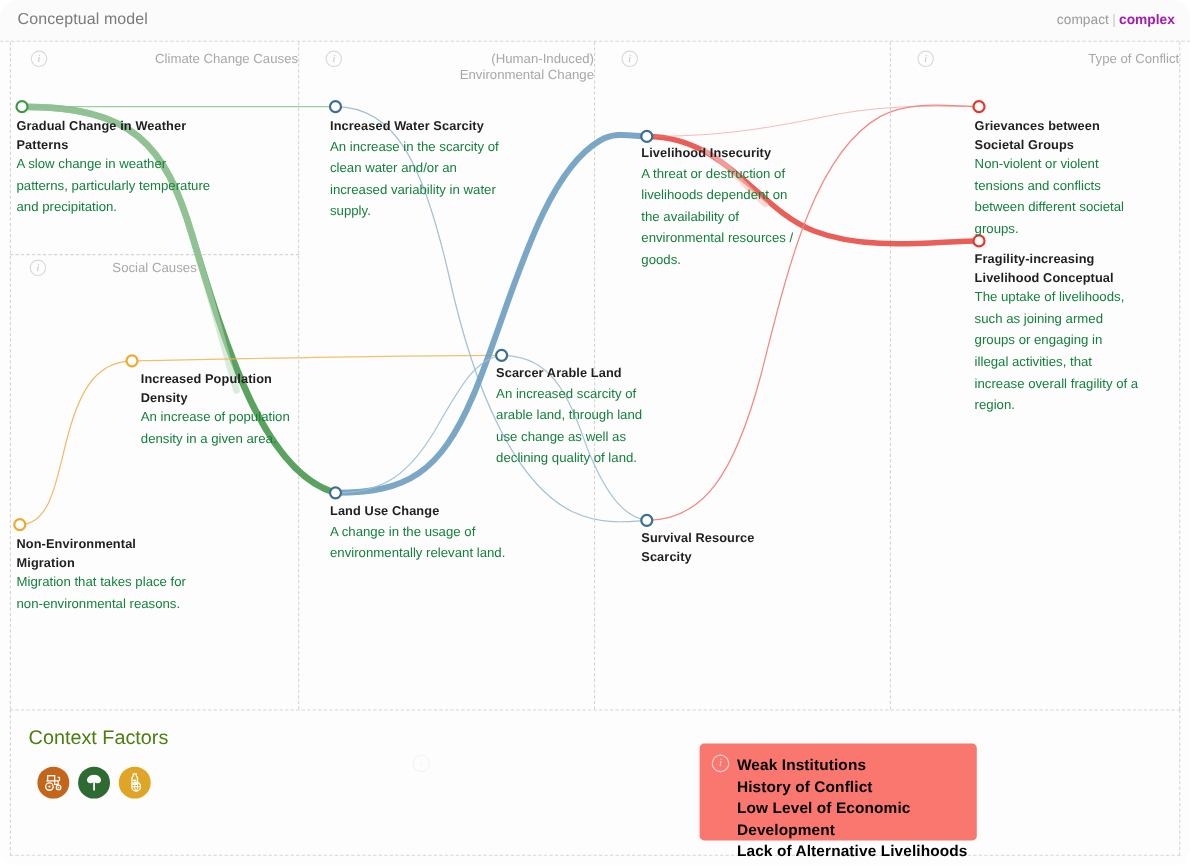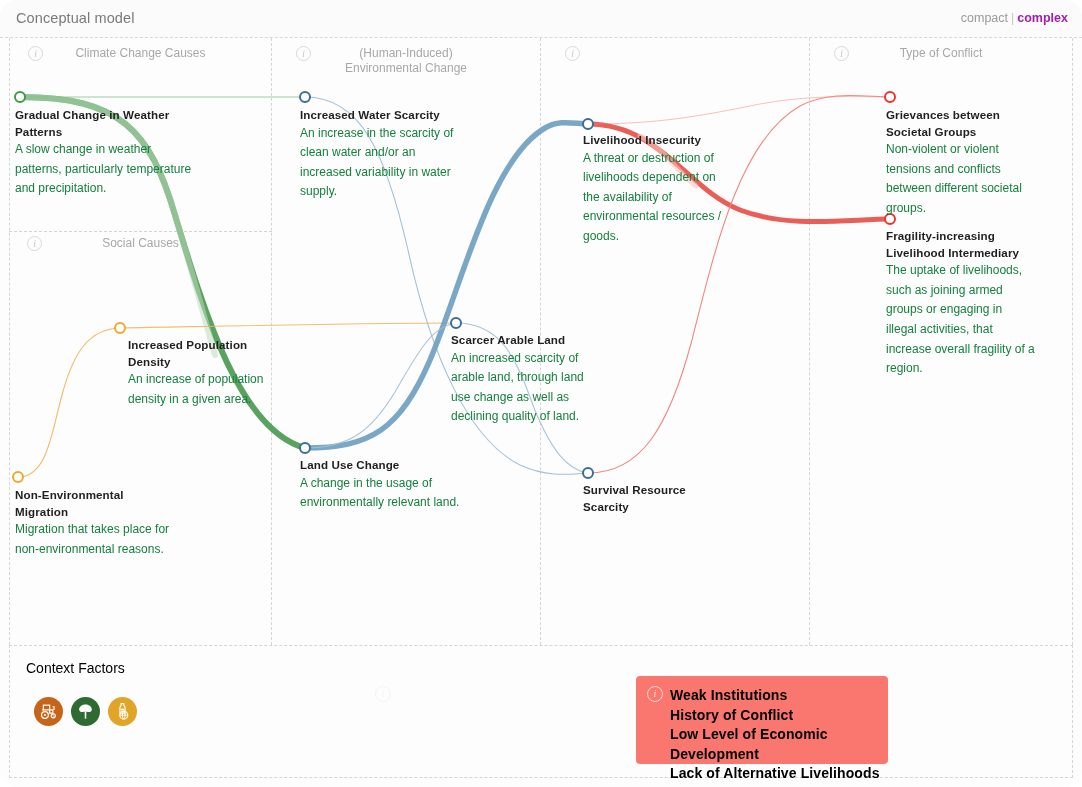--- a/index.html
+++ b/index.html
@@ -17,21 +17,21 @@
   .toggle .sep{color:#c7c7c7;margin:0 3px;}
 
   
   .colband{position:absolute;left:9px;top:38px;width:1064px;height:607px;}
   .col{position:absolute;top:0;height:607px;border-right:1px dashed #d5d5d5;
        box-sizing:border-box;}
   .col.first{border-left:1px dashed #d5d5d5;}
   .col.last{border-right:1px dashed #d5d5d5;}
   .col-head{position:absolute;top:8px;left:0;width:100%;text-align:center;
             font-size:12px;color:#a8a8a8;line-height:15px;}
-  .col-head .hd-line{display:block;}
+  .col-head .hd-line{display:block;text-align:right;}
   .info{display:inline-block;width:15px;height:15px;border-radius:50%;
         border:1px solid #d9d9d9;color:#c2c2c2;font-size:9.5px;line-height:14px;
         text-align:center;font-family:"Liberation Serif",serif;font-style:italic;
         box-sizing:border-box;cursor:pointer;}
   .col-info{position:absolute;top:8px;}
 
   
   .subdiv{position:absolute;left:9px;top:231px;width:263px;border-top:1px dashed #d5d5d5;}
   .subhead{position:absolute;left:9px;top:236px;width:263px;text-align:center;
            font-size:12px;color:#a8a8a8;line-height:15px;}
@@ -43,21 +43,21 @@
   
   .node{position:absolute;width:auto;}
   .node .ttl{font-size:11.6px;font-weight:bold;color:#1f1f1f;line-height:16.6px;
              letter-spacing:.1px;}
   .node .dsc{font-size:12px;color:#15803d;line-height:19.6px;margin-top:0px;}
 
   
   .ctxband{position:absolute;left:9px;top:645px;width:1064px;height:133px;
            border:1px dashed #d5d5d5;border-top:1px dashed #d5d5d5;box-sizing:border-box;
            background:#fdfdfd;}
-  .ctx-title{position:absolute;left:16px;top:14px;font-size:14px;color:#000000;}
+  .ctx-title{position:absolute;left:16px;top:14px;font-size:18px;color:#4d7c0f;}
   .ctx-icons{position:absolute;left:24px;top:51px;display:flex;gap:8px;}
   .cicon{width:29px;height:29px;border-radius:50%;display:flex;align-items:center;
          justify-content:center;cursor:pointer;}
   .ghost-info{position:absolute;left:375px;top:686px;width:16px;height:16px;
               border-radius:50%;border:1px solid #f4f4f4;color:#f3f3f3;font-size:10px;
               line-height:14px;text-align:center;font-family:"Liberation Serif",serif;
               font-style:italic;box-sizing:border-box;}
 
   .redbox{position:absolute;left:636px;top:676px;width:252px;height:88px;
           background:#f9776e;border-radius:4px;box-sizing:border-box;cursor:pointer;}
@@ -193,21 +193,21 @@
   <div class="node" style="left:583px;top:482px;width:148px;">
     <div class="ttl">Survival Resource Scarcity</div>
   </div>
 
   <div class="node" style="left:886px;top:107px;width:148px;">
     <div class="ttl">Grievances between Societal Groups</div>
     <div class="dsc">Non-violent or violent tensions and conflicts between different societal groups.</div>
   </div>
 
   <div class="node" style="left:886px;top:228px;width:150px;">
-    <div class="ttl">Fragility-increasing Livelihood Intermediary</div>
+    <div class="ttl">Fragility-increasing Livelihood Conceptual</div>
     <div class="dsc">The uptake of livelihoods, such as joining armed groups or engaging in illegal activities, that increase overall fragility of a region.</div>
   </div>
 
   <div class="ctxband">
     <div class="ctx-title">Context Factors</div>
 
     <div class="ctx-icons">
       <div class="cicon" style="background:#C4651A;">
         <svg width="19" height="19" viewBox="0 0 24 24" aria-hidden="true">
           <circle cx="7.5" cy="16.5" r="4.3" fill="none" stroke="#fff" stroke-width="1.6"></circle>

